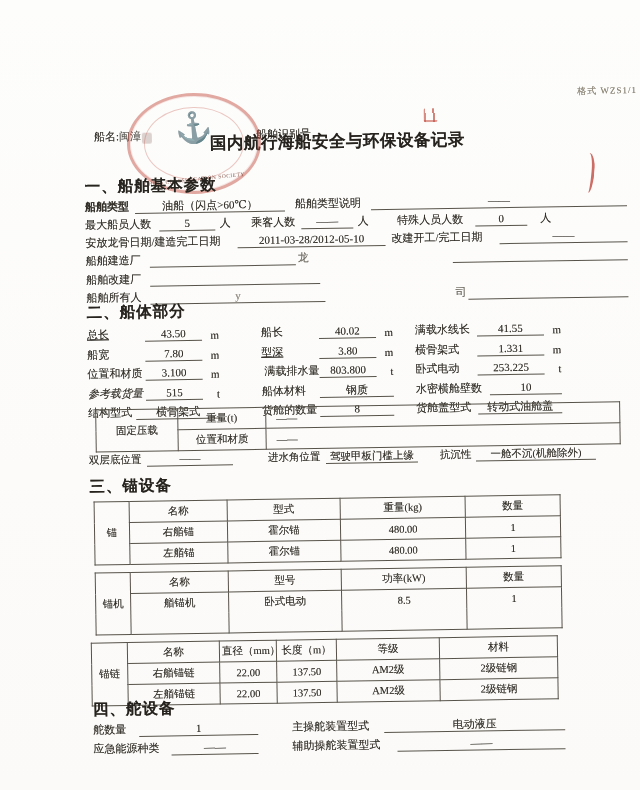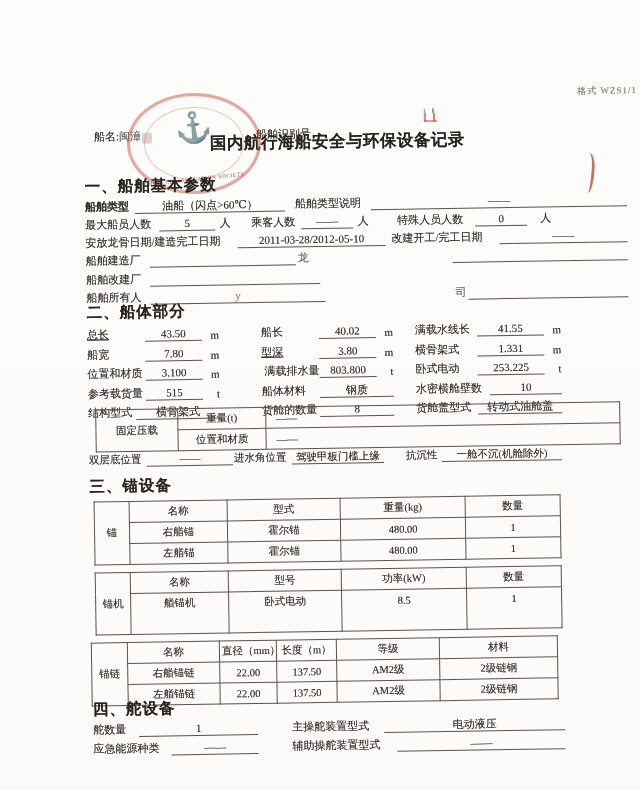--- a/index.html
+++ b/index.html
@@ -175,21 +175,21 @@
           <span class="lbl" style="width:58px;">船宽</span>
           <span class="uline">7.80</span>
           <span class="unit">m</span>
         </div>
       <div class="frow">
           <span class="lbl" style="width:58px;">位置和材质</span>
           <span class="uline">3.100</span>
           <span class="unit">m</span>
         </div>
       <div class="frow">
-          <span class="lbl" style="width:58px;">参考载货量</span>
+          <span class="lbl" style="width:58px;font-style:italic;">参考载货量</span>
           <span class="uline">515</span>
           <span class="unit">t</span>
         </div>
       <div class="frow">
           <span class="lbl" style="width:48px;">结构型式</span>
           <span class="uline">横骨架式</span>
         </div>
     </div>
 
     <div class="abs hullcol" style="left:262px;top:320px;width:132px;">
@@ -259,21 +259,21 @@
       <tr>
         <td>位置和材质</td>
         <td class="valcell">——</td>
       </tr>
     </tbody>
       </table>
 
     <div class="abs frow" style="left:88px;top:450px;width:478px;font-size:10.5px;">
       <span class="lbl" style="width:58px;">双层底位置</span>
       <span class="uline" style="width:86px;">——</span>
-      <span class="lbl" style="margin-left:1px;width:58px;">进水角位置</span>
+      <span class="lbl" style="margin-left:35px;width:58px;">进水角位置</span>
       <span class="uline" style="width:92px;">驾驶甲板门槛上缘</span>
       <span class="lbl" style="margin-left:22px;width:36px;">抗沉性</span>
       <span class="uline" style="width:120px;">一舱不沉(机舱除外)</span>
     </div>
 
     <div class="abs sec" style="left:88px;top:473px;">三、锚设备</div>
 
     <table class="abs" style="left:92px;top:498px;width:466px;">
       <colgroup>
           <col style="width:35px;">

